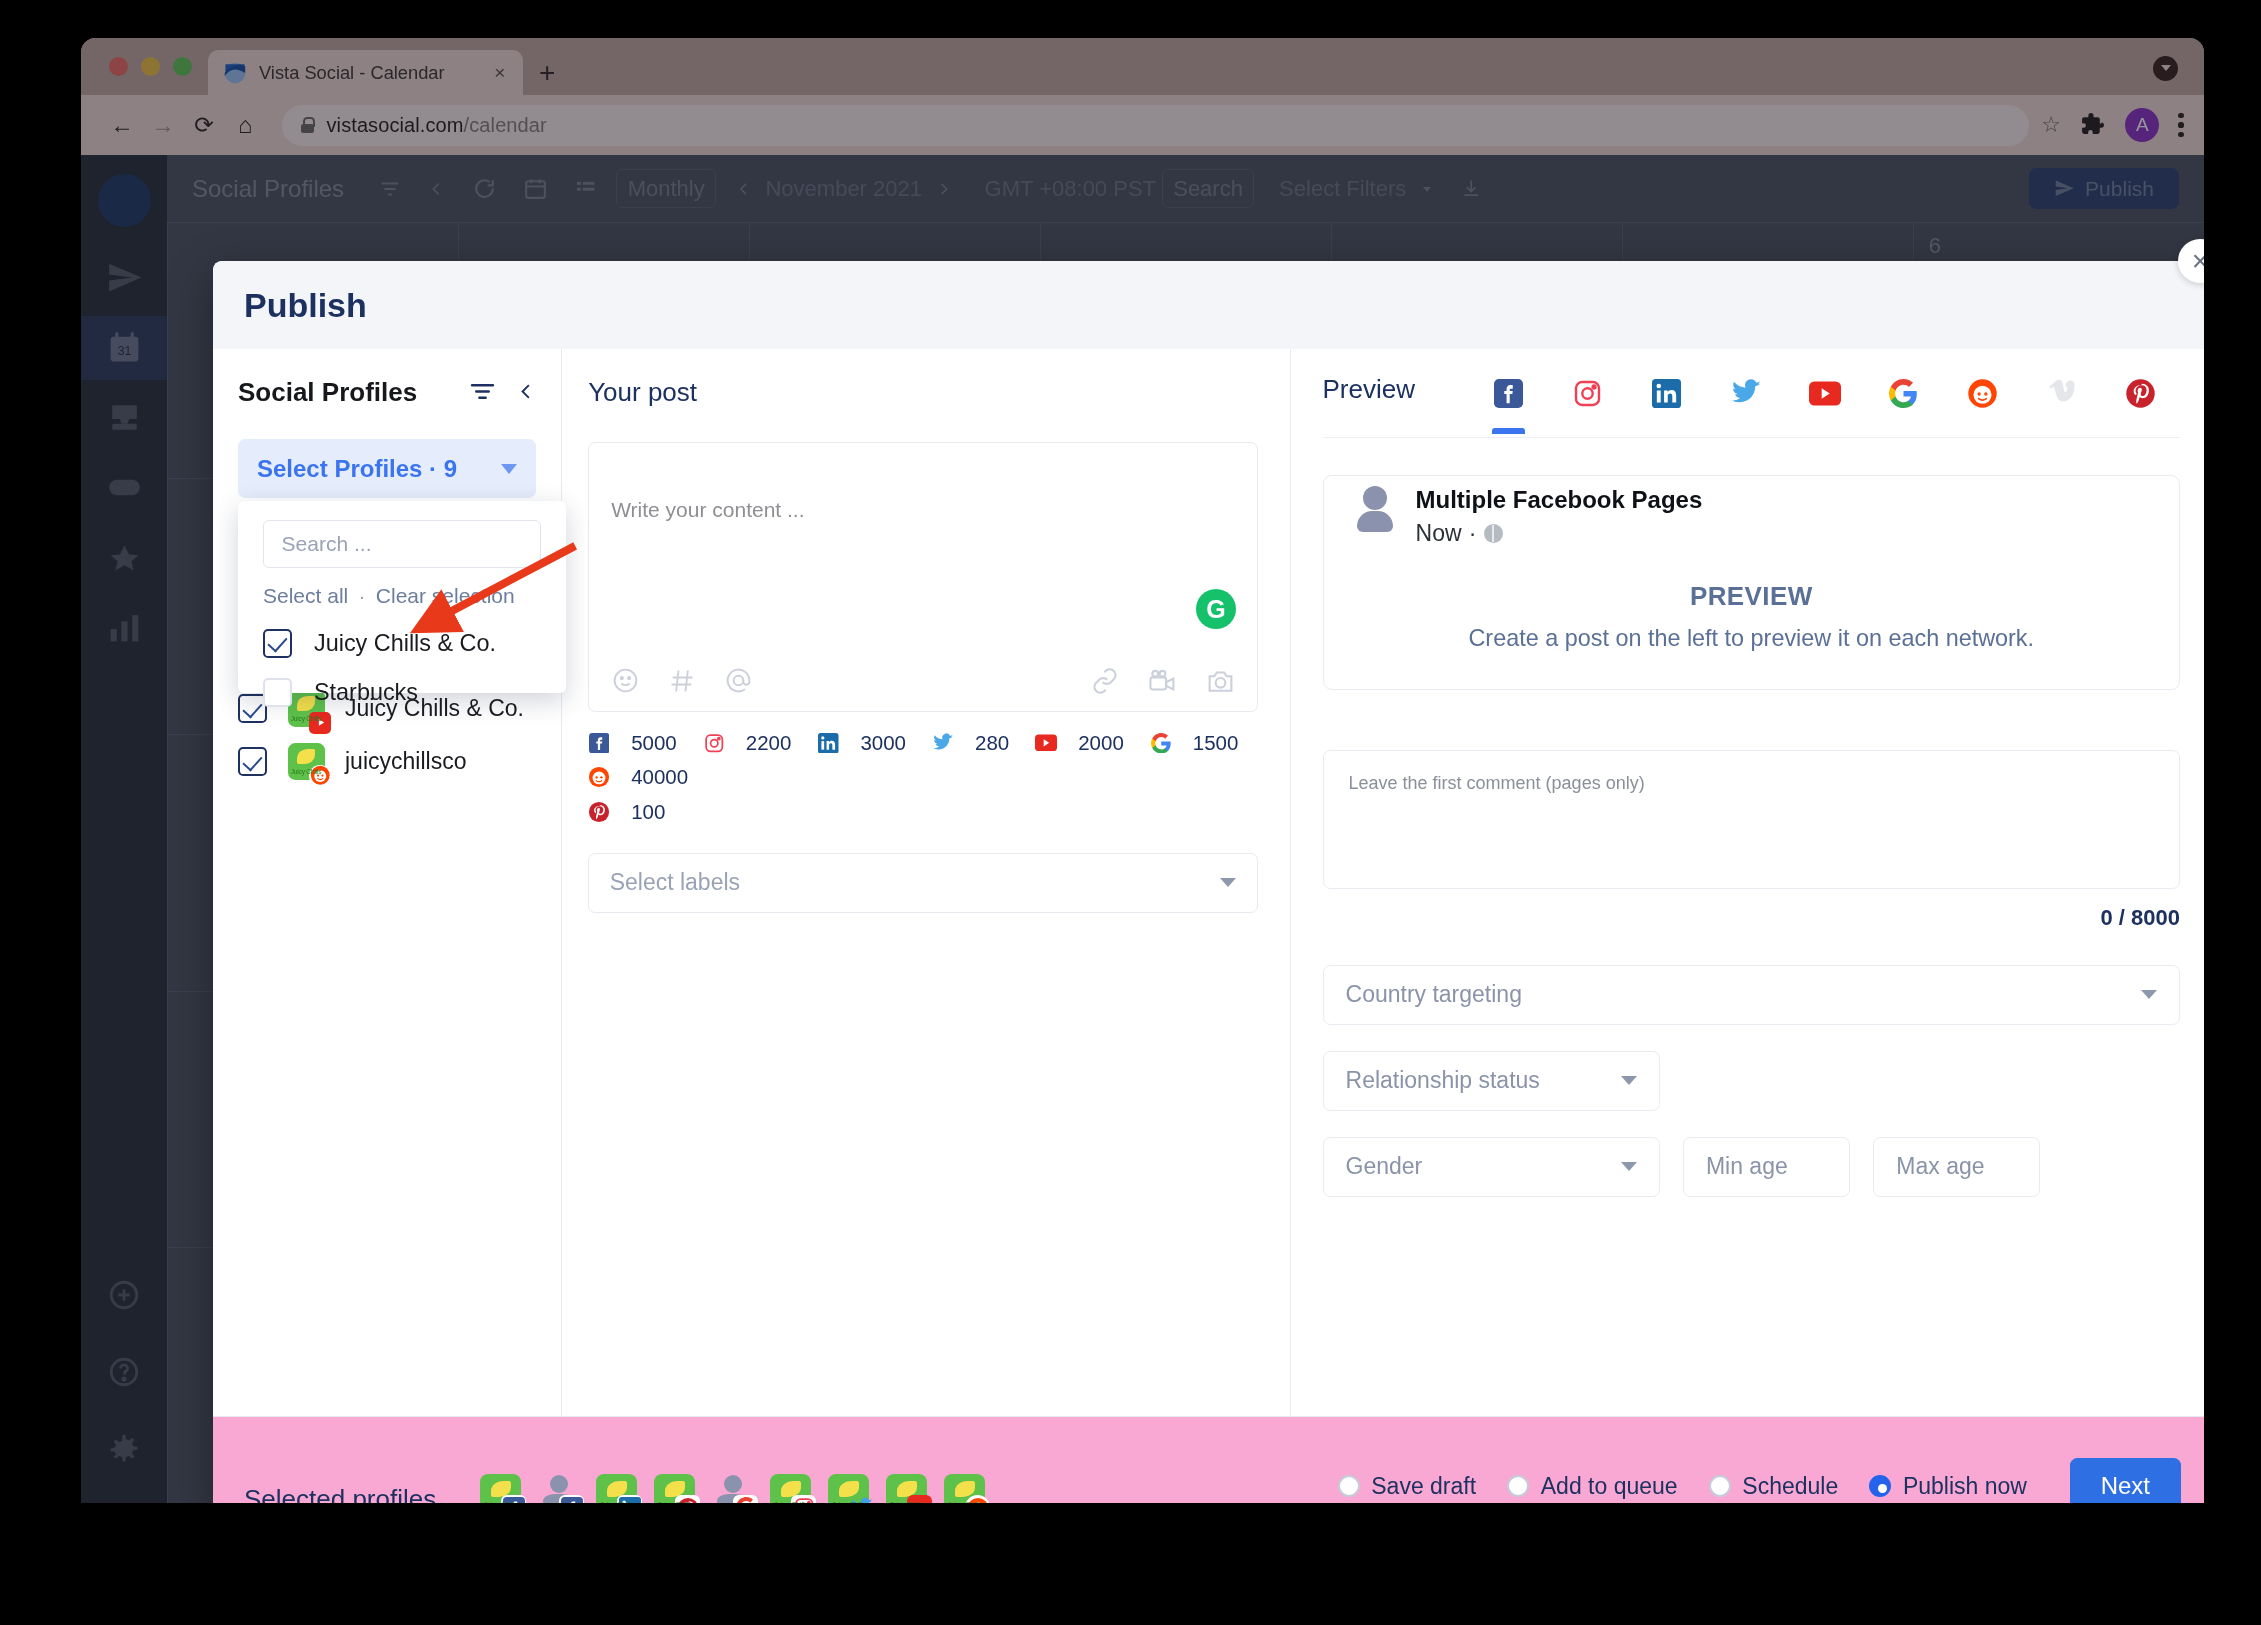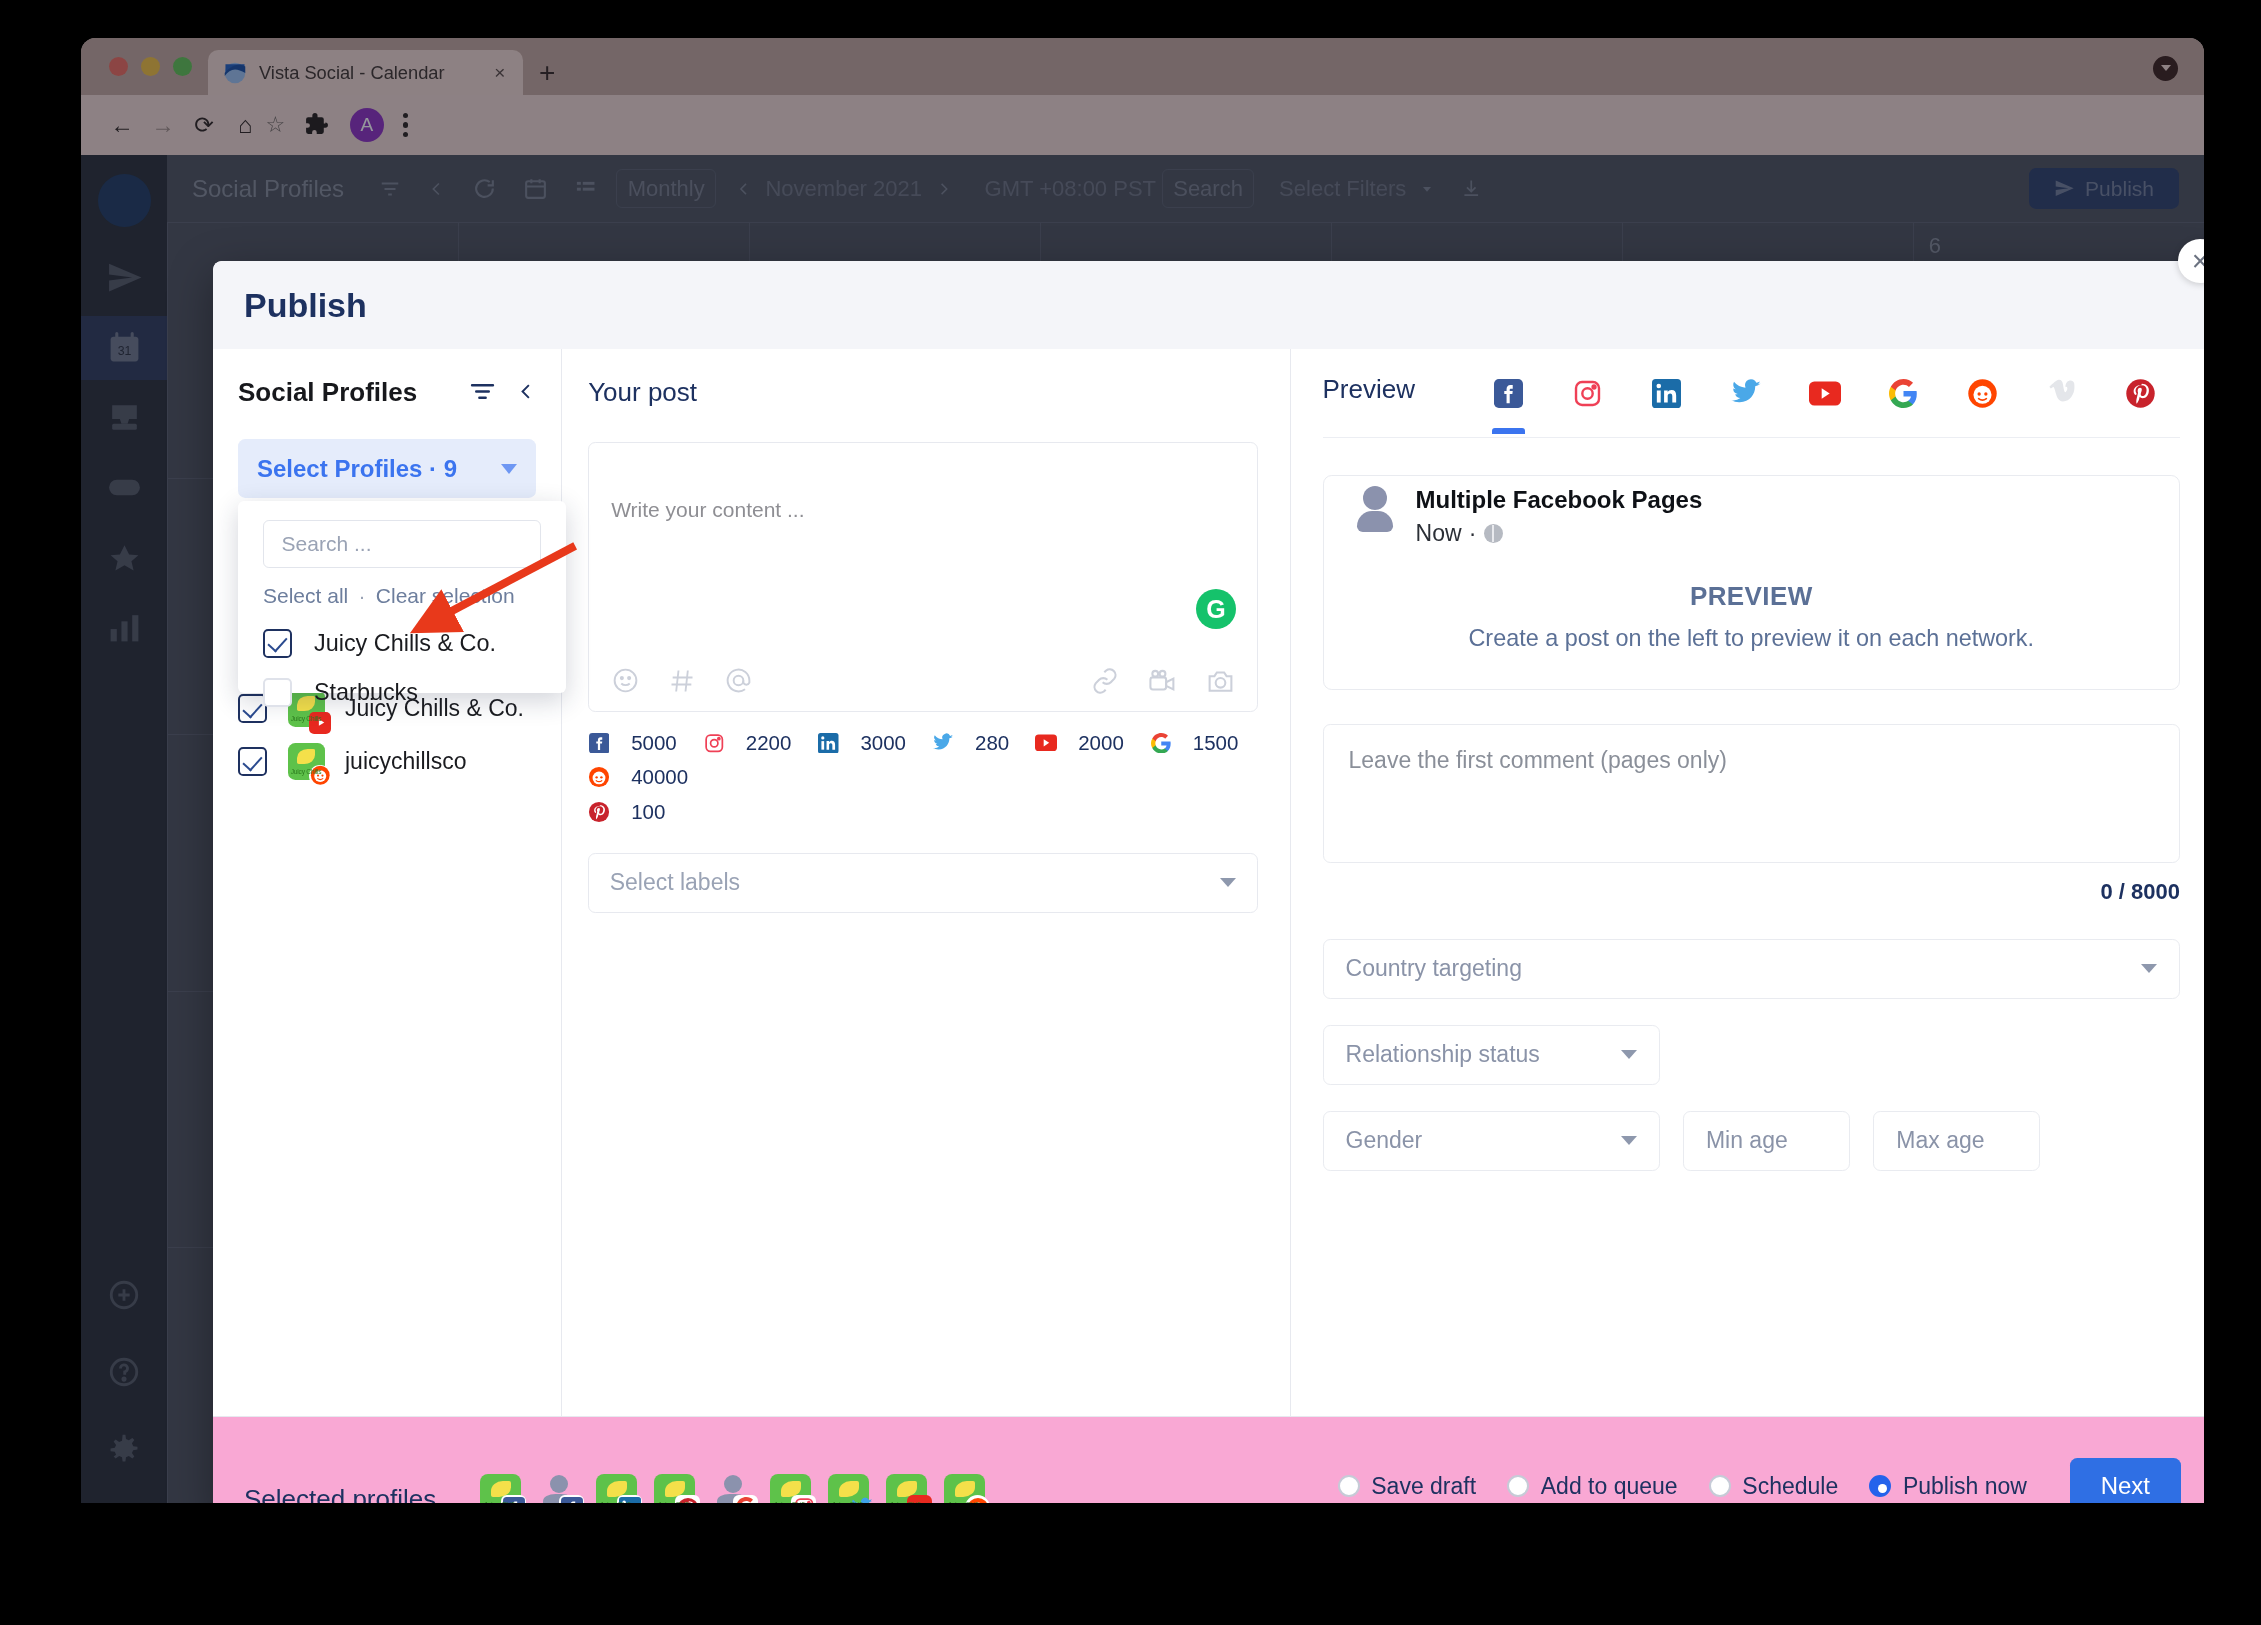--- a/index.html
+++ b/index.html
@@ -253,22 +253,22 @@
   .pv-av .b { position:absolute; left: 4.4px; top: 25px; width: 36px; height: 21px; border-radius: 19px 19px 7.3px 7.3px; background: #8b92ad; }
   .pv-name { font-size: 24px; font-weight: 700; color: #0e1116; }
   .pv-meta { font-size: 23px; color: #2b2f36; margin-top: 5.9px; display:flex; align-items:center; gap: 7.3px; }
   .globe { width: 19px; height: 19px; border-radius: 50%; background: #b6bac2; position: relative; display:inline-block; }
   .globe:after { content:""; position:absolute; left: 8px; top: 0.7px; width: 2.2px; height: 17.6px; background: #e9eaee; }
   .pv-center { text-align: center; margin-top: 34px; }
   .pv-big { font-size: 26px; color: #5b7096; font-weight: 700; letter-spacing: 0.4px; }
   .pv-sub { font-size: 23.4px; color: #5b7096; margin-top: 13px; }
 
   .comment-box {
-    margin-top: 34px; border: 1.5px solid #e9ebf0; border-radius: 7.3px;
-    height: 139px; padding: 22px 25px; font-size: 23px; color: #8a8f99;
+    margin-top: 60px; border: 1.5px solid #e9ebf0; border-radius: 7.3px;
+    height: 139px; padding: 22px 25px; font-size: 18px; color: #8a8f99;
   }
   .counter { text-align: right; font-size: 22px; color: #1d3160; font-weight: 700; margin-top: 16px; }
 
   .target-col { margin-top: 34px; display:flex; flex-direction: column; gap: 26px; }
   .tfield {
     border: 1.5px solid #e9ebf0; border-radius: 7.3px; height: 60px;
     display: flex; align-items: center; justify-content: space-between;
     padding: 0 22px; font-size: 23px; color: #8a93a8;
   }
   .tfield.wide { width: 100%; }
@@ -345,20 +345,24 @@
     <div class="win-caret">
         <i></i>
       </div>
   </div>
 
   <div class="omnibar">
     <span class="navbtn">←</span>
     <span class="navbtn fwd">→</span>
     <span class="navbtn">⟳</span>
     <span class="navbtn">⌂</span>
+    <div class="urlbox">
+      <span class="lock"></span>
+      <span class="urltext"><span>vistasocial.com</span><span class="path">/calendar</span></span>
+    </div>
     <span class="star-ico">☆</span>
     <span class="ext-ico">
       <svg width="25" height="25" viewBox="0 0 24 24" fill="#241c1a">
           <path d="M20.5 11H19V7a2 2 0 0 0-2-2h-4V3.5a2.5 2.5 0 0 0-5 0V5H4a2 2 0 0 0-2 2v3.8h1.5a2.2 2.2 0 0 1 0 4.4H2V19a2 2 0 0 0 2 2h3.8v-1.5a2.2 2.2 0 0 1 4.4 0V21H17a2 2 0 0 0 2-2v-4h1.5a2.5 2.5 0 0 0 0-5z"></path>
         </svg>
     </span>
     <span class="avatar-chip">A</span>
     <span class="kebab">
         <span></span>
         <span></span>

